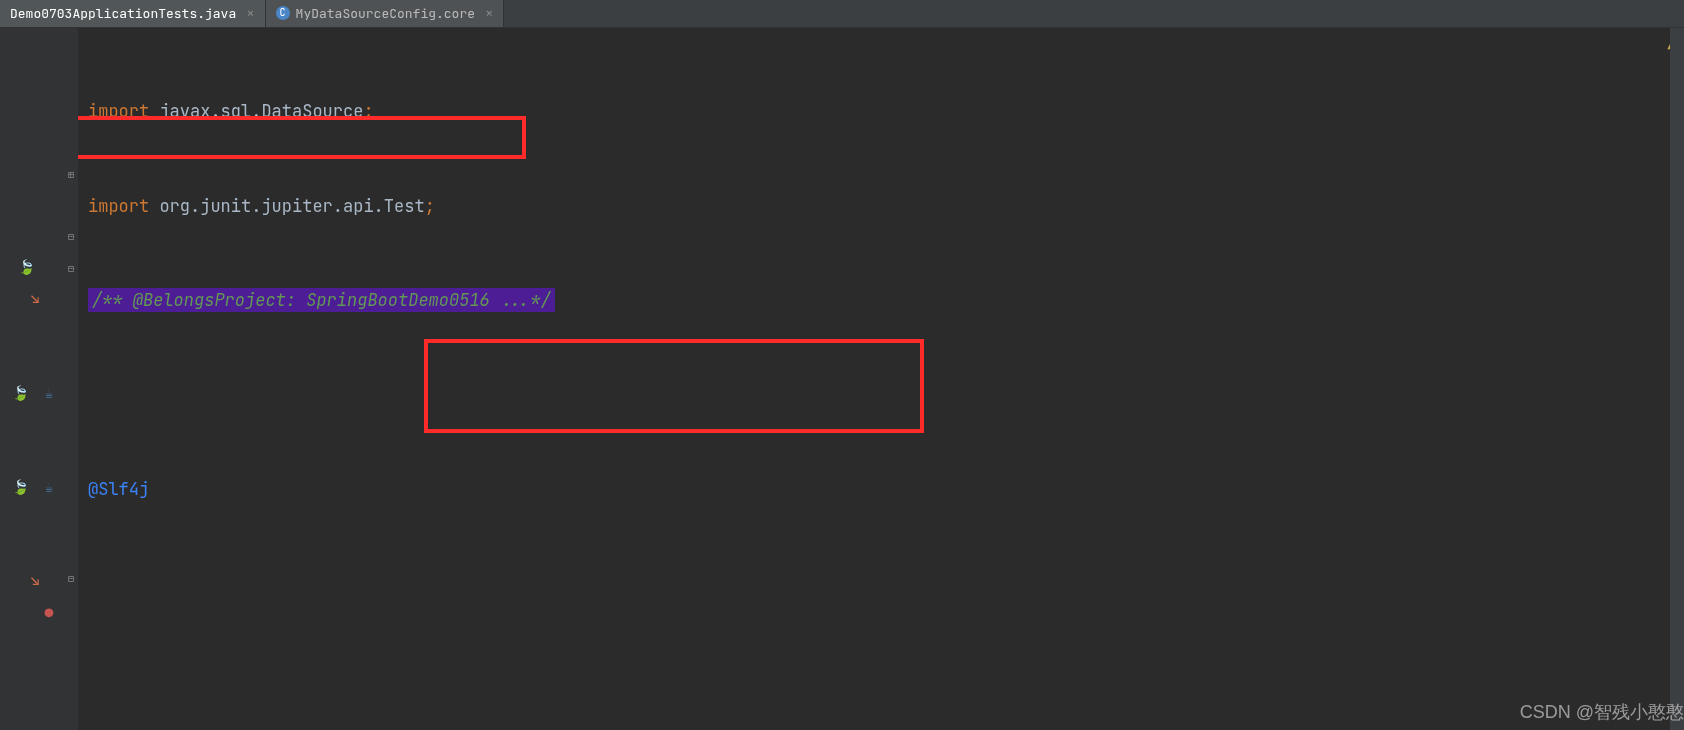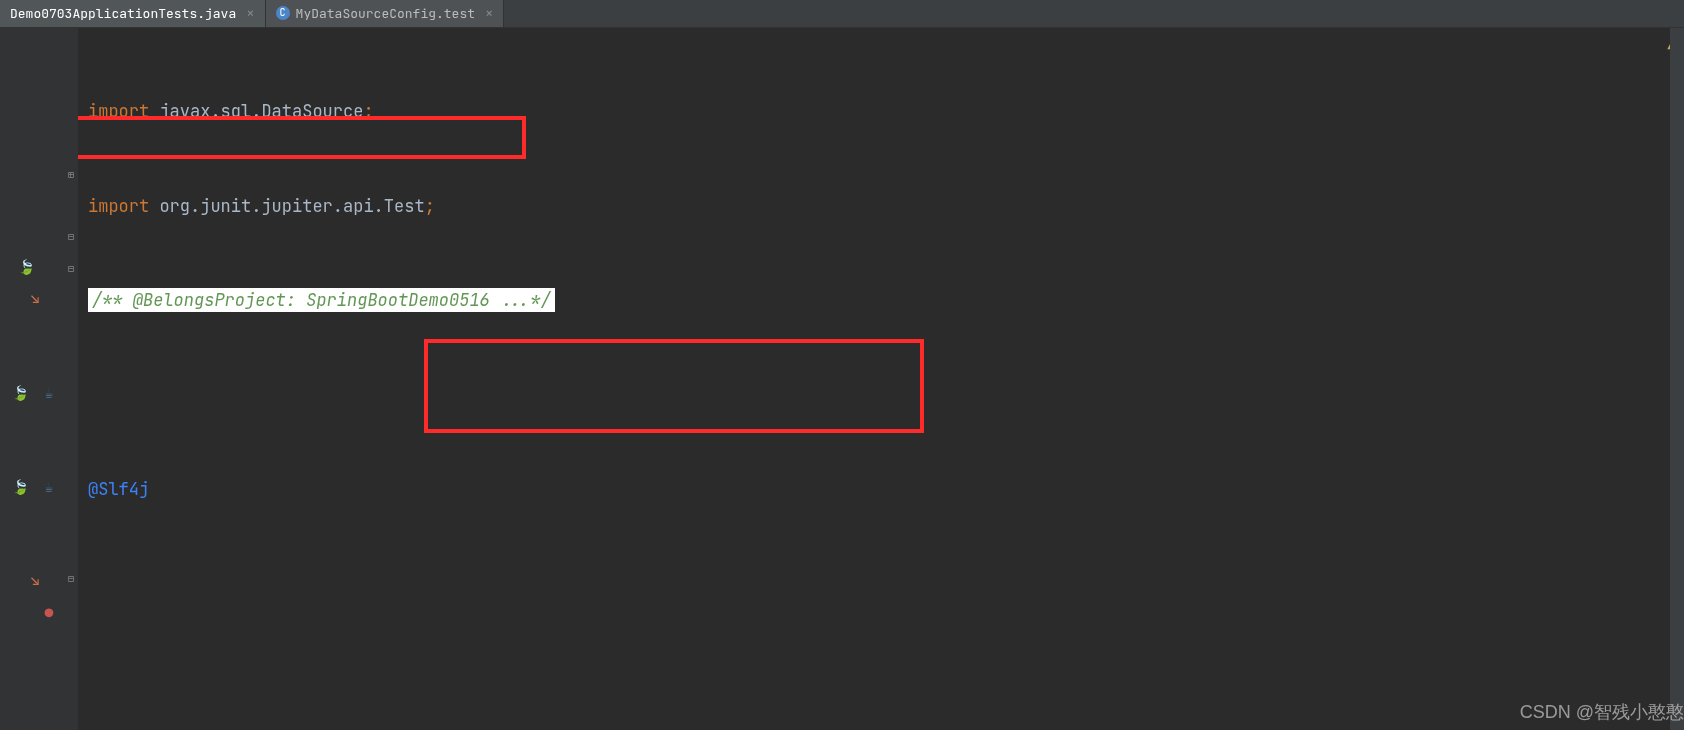--- a/index.html
+++ b/index.html
@@ -55,21 +55,21 @@
       padding-top: 5px;
       line-height: 31.5px;
       white-space: pre;
       overflow: hidden;
     }
     .line { height: 31.5px; padding-left: 10px; }
     .kw { color: #cc7832; }
     .pkg { color: #a9b7c6; }
     .cls { color: #a9b7c6; }
     .ann { color: #3b82f6; }
-    .cmt-block { color: #629755; font-style: italic; background: #ffffff; padding: 1px 4px; }
+    .cmt-block { color: #629755; font-style: italic; background: #4c1d95; padding: 1px 4px; }
     .redbox {
       position: absolute;
       border: 4px solid #ff2a2a;
       pointer-events: none;
     }
     .warn-triangle {
       position: absolute;
       top: 36px; right: 8px;
       color: #c9a84a; font-size: 14px;
     }
@@ -94,21 +94,21 @@
 </head>
 <body>
 
 <div class="tab-bar">
   <div class="tab active">
     <span>Demo0703ApplicationTests.java</span>
     <span class="close">×</span>
   </div>
   <div class="tab">
     <span class="ticon c-blue">C</span>
-    <span>MyDataSourceConfig.test</span>
+    <span>MyDataSourceConfig.core</span>
     <span class="close">×</span>
   </div>
 </div>
 
 <div class="editor-wrap">
   <div class="gutter">
     <span class="gutter-icon" style="top:230px;left:18px;color:#6db33f">🍃</span>
     <span class="gutter-icon" style="top:262px;left:26px;color:#d06c4a">↘</span>
     <span class="gutter-icon" style="top:356px;left:12px;color:#6db33f">🍃</span>
     <span class="gutter-icon" style="top:356px;left:40px;color:#4a7aa8">☕</span>

